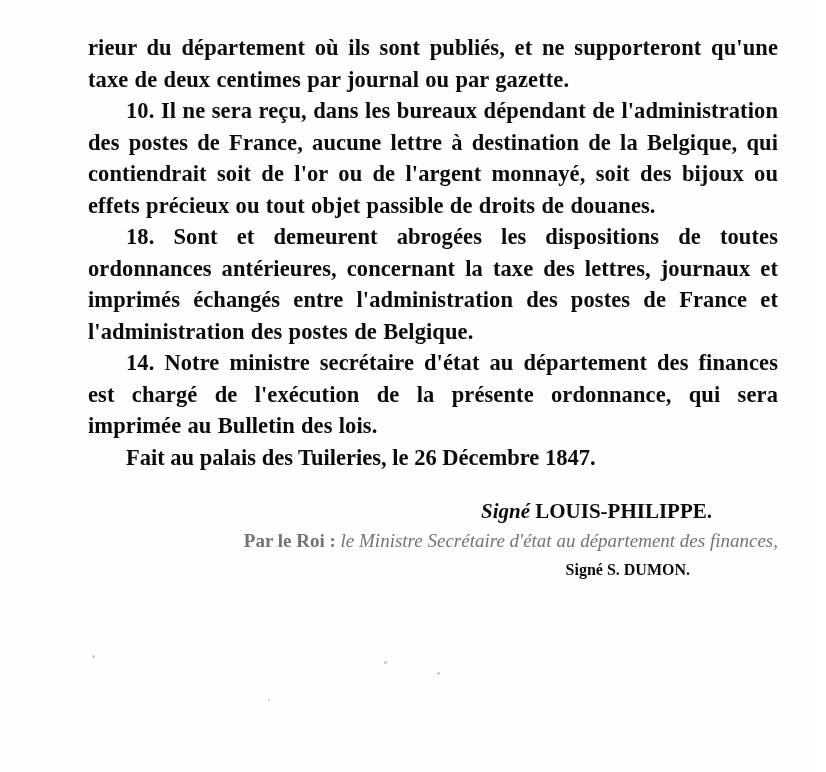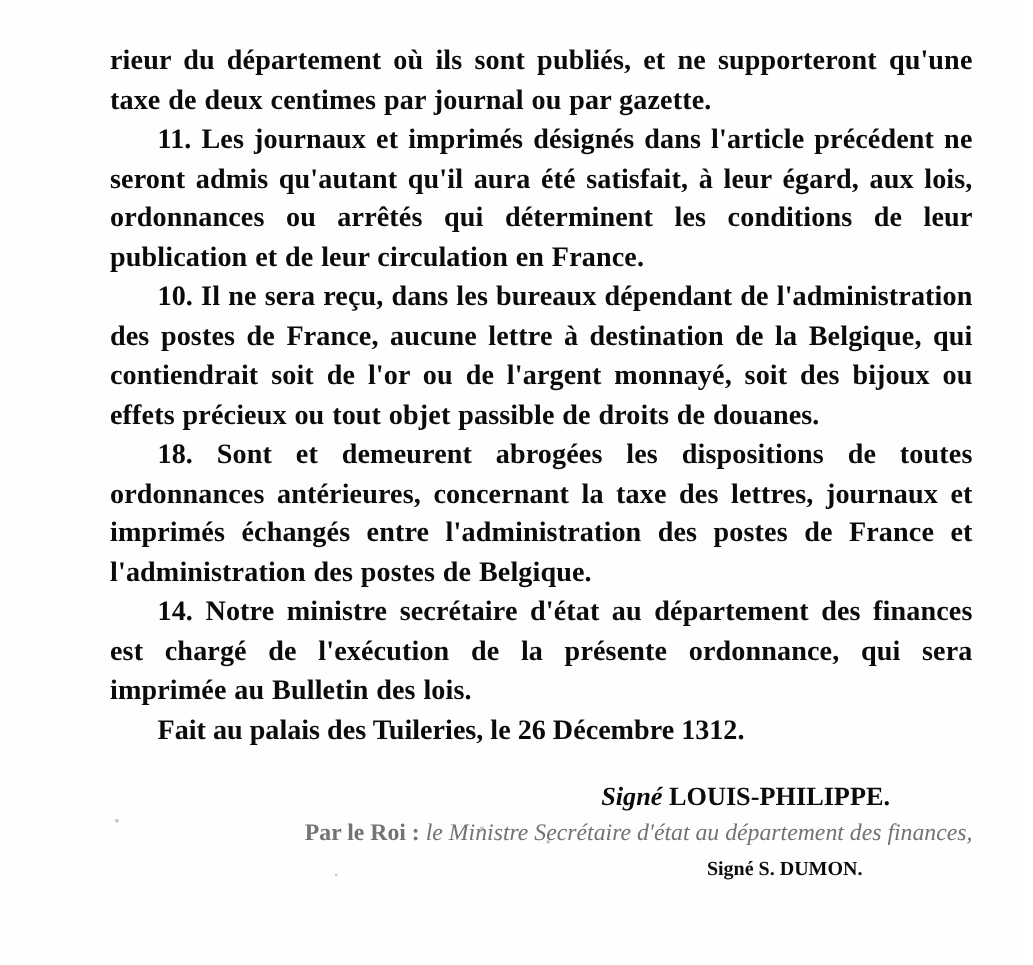--- a/index.html
+++ b/index.html
@@ -96,29 +96,28 @@
 </style>
 </head>
 <body>
 
 <div class="page">
 
   <div class="scan-body">
 
     <p class="para continued">rieur du département où ils sont publiés, et ne supporteront qu'une taxe de deux centimes par journal ou par gazette.</p>
 
-    <p class="para indented">11.  Les journaux et imprimés désignés dans l'article précédent ne seront admis qu'autant qu'il aura été satisfait, à leur égard, aux lois, ordonnances ou arrêtés qui déterminent les conditions de leur publication et de leur circulation en France.</p>
 
     <p class="para indented">10.  Il ne sera reçu, dans les bureaux dépendant de l'administration des postes de France, aucune lettre à destination de la Belgique, qui contiendrait soit de l'or ou de l'argent monnayé, soit des bijoux ou effets précieux ou tout objet passible de droits de douanes.</p>
 
     <p class="para indented">18.  Sont et demeurent abrogées les dispositions de toutes ordonnances antérieures, concernant la taxe des lettres, journaux et imprimés échangés entre l'administration des postes de France et l'administration des postes de Belgique.</p>
 
     <p class="para indented">14.  Notre ministre secrétaire d'état au département des finances est chargé de l'exécution de la présente ordonnance, qui sera imprimée au Bulletin des lois.</p>
 
-    <p class="date-line">Fait au palais des Tuileries, le 26 Décembre 1312.</p>
+    <p class="date-line">Fait au palais des Tuileries, le 26 Décembre 1847.</p>
 
     <div class="sign-block">
 
       <div class="sign-line">
         <span class="ital">Signé</span>
         <span>LOUIS-PHILIPPE.</span>
       </div>
 
       <div class="king-line">
         <span>Par le Roi :</span>

